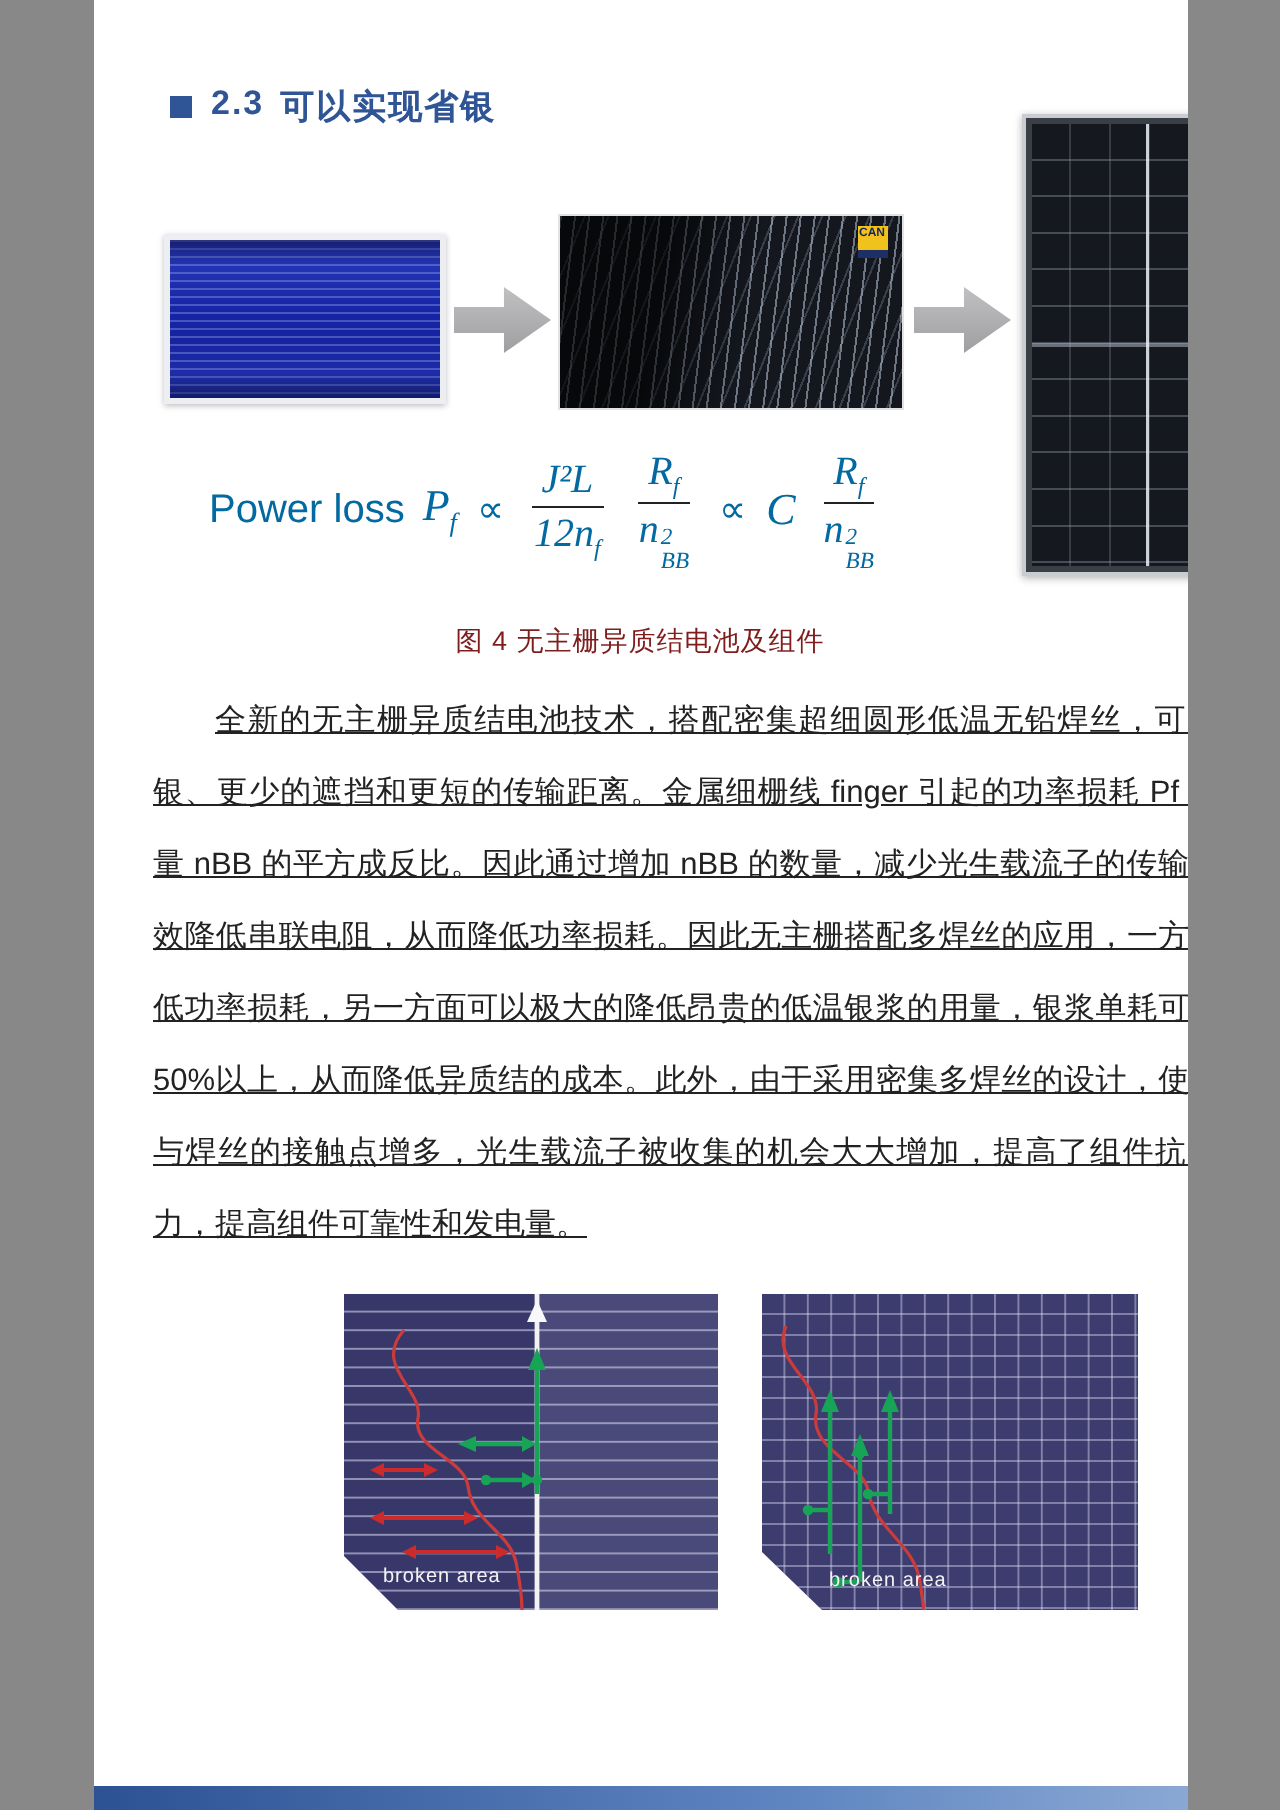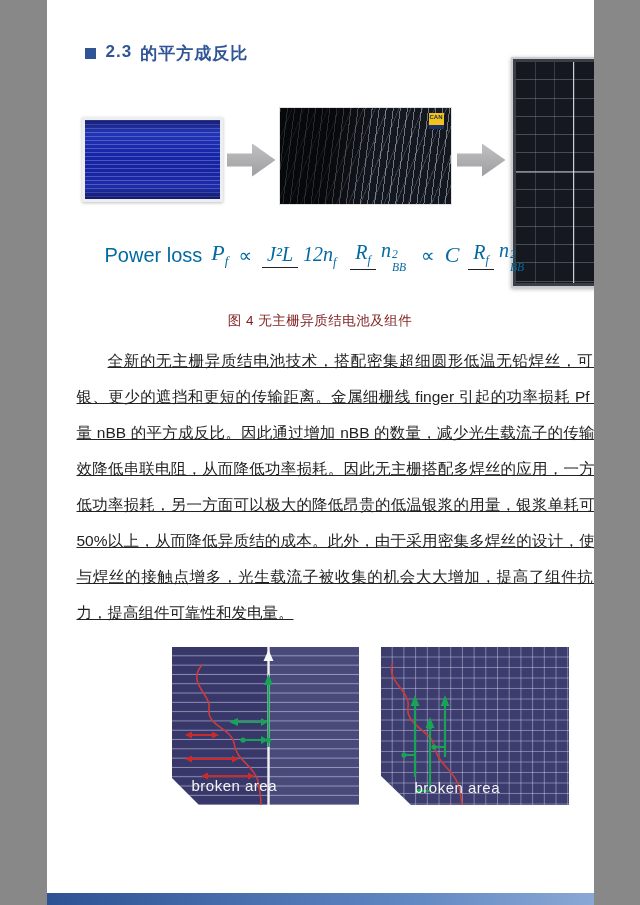--- a/index.html
+++ b/index.html
@@ -56,59 +56,59 @@
   }
   
   .formula{
     position:absolute;left:58px;top:224px;height:62px;display:flex;align-items:center;gap:9px;
     color:#0369a1;font-size:22px;font-family:"Liberation Serif","DejaVu Serif",serif;
   }
   .formula .ftext{font-family:"Liberation Sans","DejaVu Sans",sans-serif;font-size:20px;}
   .formula .fvar{font-style:italic;}
   .formula sub{font-size:0.60em;font-style:italic;}
   .formula .fop{font-family:"DejaVu Sans",sans-serif;font-size:19px;padding:0 1px;}
-  .frac{display:inline-flex;flex-direction:row;align-items:center;font-style:italic;line-height:1.2;font-size:20px;}
+  .frac{display:inline-flex;flex-direction:column;align-items:center;font-style:italic;line-height:1.2;font-size:20px;}
   .frac .num{padding:0 5px 1px;border-bottom:1.6px solid #222;white-space:nowrap;}
   .frac .den{padding:1px 5px 0;white-space:nowrap;}
   .ss{display:inline-flex;flex-direction:column;align-items:flex-start;font-size:0.58em;line-height:1.05;transform:translateY(1px);margin-left:1px;}
   
   .caption{position:absolute;left:0;right:0;text-align:center;color:#7f1d1d;font-size:13.5px;letter-spacing:0.5px;}
   .caption-4{top:312px;}
   .caption-5{top:818px;}
   
   .body-par{
     position:absolute;left:30px;top:343px;width:581px;
     font-size:15.5px;line-height:36px;color:#222;text-align:justify;text-indent:2em;text-decoration:underline;
   }
   
   .fig5-item{position:absolute;top:647px;}
   .fig5-left{left:125px;width:187px;height:158px;}
   .fig5-right{left:334px;width:188px;height:158px;}
   .fig5-label{
-    position:absolute;color:#f4f4f4;font-size:15px;letter-spacing:0.5px;
+    position:absolute;color:#f4f4f4;font-size:10px;letter-spacing:0.5px;
     font-family:"Liberation Sans","DejaVu Sans",sans-serif;
   }
   .fig5-left .fig5-label{left:20px;bottom:11px;}
   .fig5-right .fig5-label{left:34px;bottom:9px;}
   
   .footer-bar{
     position:absolute;left:0;top:893px;width:640px;height:12px;
     background:linear-gradient(to right,#2d5294,#5f86c1 55%,#9fb8dd);
   }
 </style>
 </head>
 <body>
 
 <div class="page">
 
   <div class="heading">
     <span class="bullet"></span>
     <span class="htext">
       <span>2.3</span>
-      <span>的平方成反比</span>
+      <span>可以实现省银</span>
     </span>
   </div>
 
   <div class="cell-blue"></div>
   <div class="block-arrow arrow-1"></div>
   <div class="photo-mid">
     <div class="photo-badge">CAN</div>
   </div>
   <div class="block-arrow arrow-2"></div>
   <div class="panel-right">

